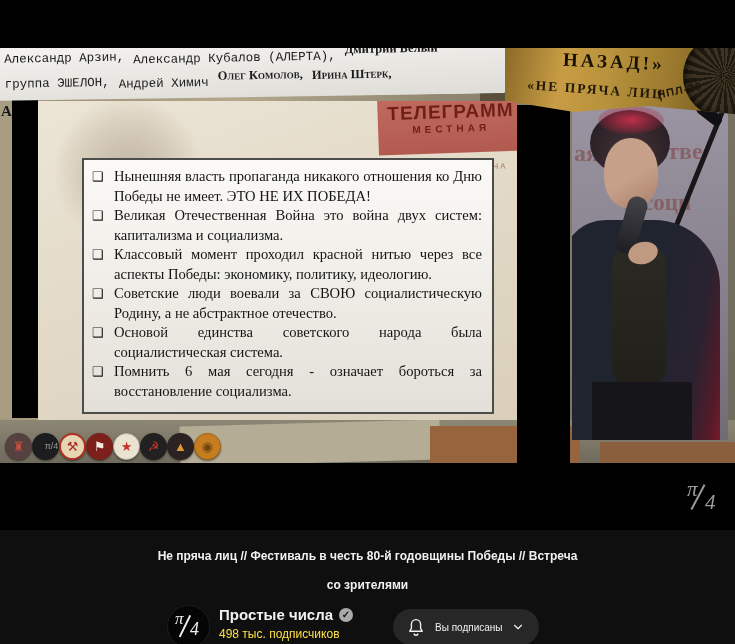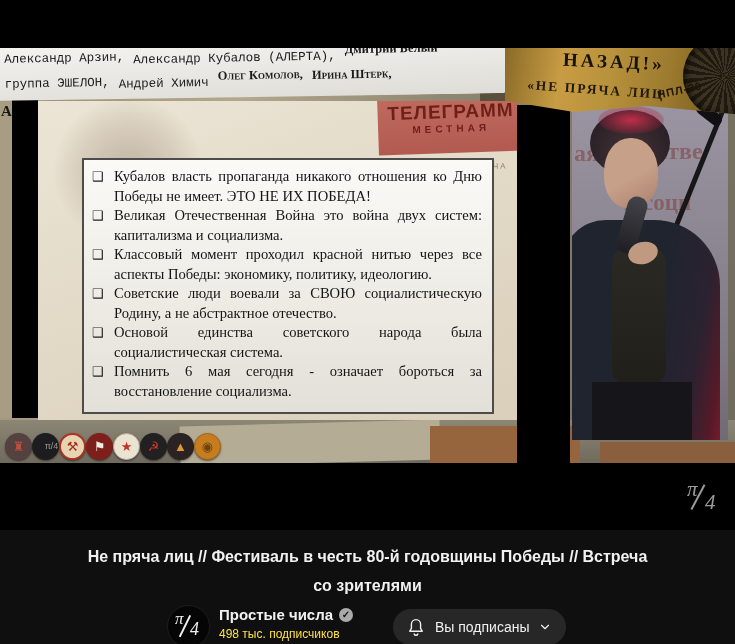--- a/index.html
+++ b/index.html
@@ -112,36 +112,36 @@
       box-shadow:0 1px 2px rgba(0,0,0,.5); }
 
   
   .watermark { position:absolute; left:683px; top:477px; width:46px; height:40px; color:#9b9b9b; }
   .wm-num { position:absolute; left:4px; top:0; font-family:"Liberation Serif",serif; font-style:italic; font-size:21px; }
   .wm-slash { position:absolute; left:14px; top:6px; width:1.5px; height:28px; background:#9b9b9b; transform:rotate(28deg); }
   .wm-den { position:absolute; left:22px; top:13px; font-family:"Liberation Serif",serif; font-style:italic; font-size:21px; }
 
   
   .info { position:absolute; left:0; top:530px; width:735px; height:114px; background:#0f0f0f; }
-  .video-title { margin-top:12px; text-align:center; color:#f1f1f1; font-size:16px;
+  .video-title { margin-top:12px; text-align:center; color:#f1f1f1; font-size:12px;
       line-height:29px; font-weight:bold; }
   .avatar { position:absolute; left:167px; top:75px; width:43px; height:43px; border-radius:50%;
       background:#050505; border:1px solid #1d1d1d; color:#efefef; cursor:pointer; }
   .av-num { position:absolute; left:7px; top:3px; font-family:"Liberation Serif",serif; font-style:italic; font-size:17px; }
   .av-slash { position:absolute; left:16px; top:8px; width:1.5px; height:24px; background:#efefef; transform:rotate(26deg); }
   .av-den { position:absolute; left:22px; top:13px; font-family:"Liberation Serif",serif; font-style:italic; font-size:18px; }
   .ch-meta { position:absolute; left:219px; top:76px; }
   .ch-name-row { display:flex; align-items:center; gap:6px; }
   .ch-name { color:#f1f1f1; font-size:15px; font-weight:bold; cursor:pointer; }
   .verified { width:14px; height:14px; border-radius:50%; background:#aaaaaa; color:#0f0f0f;
       font-size:10px; font-weight:bold; display:flex; align-items:center; justify-content:center; }
   .ch-subs { margin-top:4px; color:#fde047; font-size:12px; }
   .sub-btn { position:absolute; left:393px; top:79px; height:36px; padding:0 14px 0 12px;
       border:none; border-radius:18px; background:rgba(255,255,255,.1); color:#f1f1f1;
-      font-family:"Liberation Sans",sans-serif; font-size:14px; display:flex; align-items:center;
+      font-family:"Liberation Sans",sans-serif; font-size:10px; display:flex; align-items:center;
       gap:8px; cursor:pointer; }
   .sub-btn svg { display:block; }
 </style>
 </head>
 <body>
 
 <div class="player">
   <div class="frame">
 
     <div class="patch p-left"></div>
@@ -154,21 +154,21 @@
     <div class="slide-capture">
       <div class="engraving"></div>
       <div class="stamp">
         <div class="stamp-l1">ТЕЛЕГРАММ</div>
         <div class="stamp-l2">МЕСТНАЯ</div>
       </div>
       <div class="stamp-l3">ОДА  ПЕРЕДАЧА</div>
       <div class="slide-box">
         <div class="bullet-row">
           <span class="bullet-glyph">❑</span>
-          <span class="bullet-text">Кубалов власть пропаганда никакого отношения ко Дню Победы не имеет. ЭТО НЕ ИХ ПОБЕДА!</span>
+          <span class="bullet-text">Нынешняя власть пропаганда никакого отношения ко Дню Победы не имеет. ЭТО НЕ ИХ ПОБЕДА!</span>
         </div>
         <div class="bullet-row">
           <span class="bullet-glyph">❑</span>
           <span class="bullet-text">Великая Отечественная Война это война двух систем: капитализма и социализма.</span>
         </div>
         <div class="bullet-row">
           <span class="bullet-glyph">❑</span>
           <span class="bullet-text">Классовый момент проходил красной нитью через все аспекты Победы: экономику, политику, идеологию.</span>
         </div>
         <div class="bullet-row">

